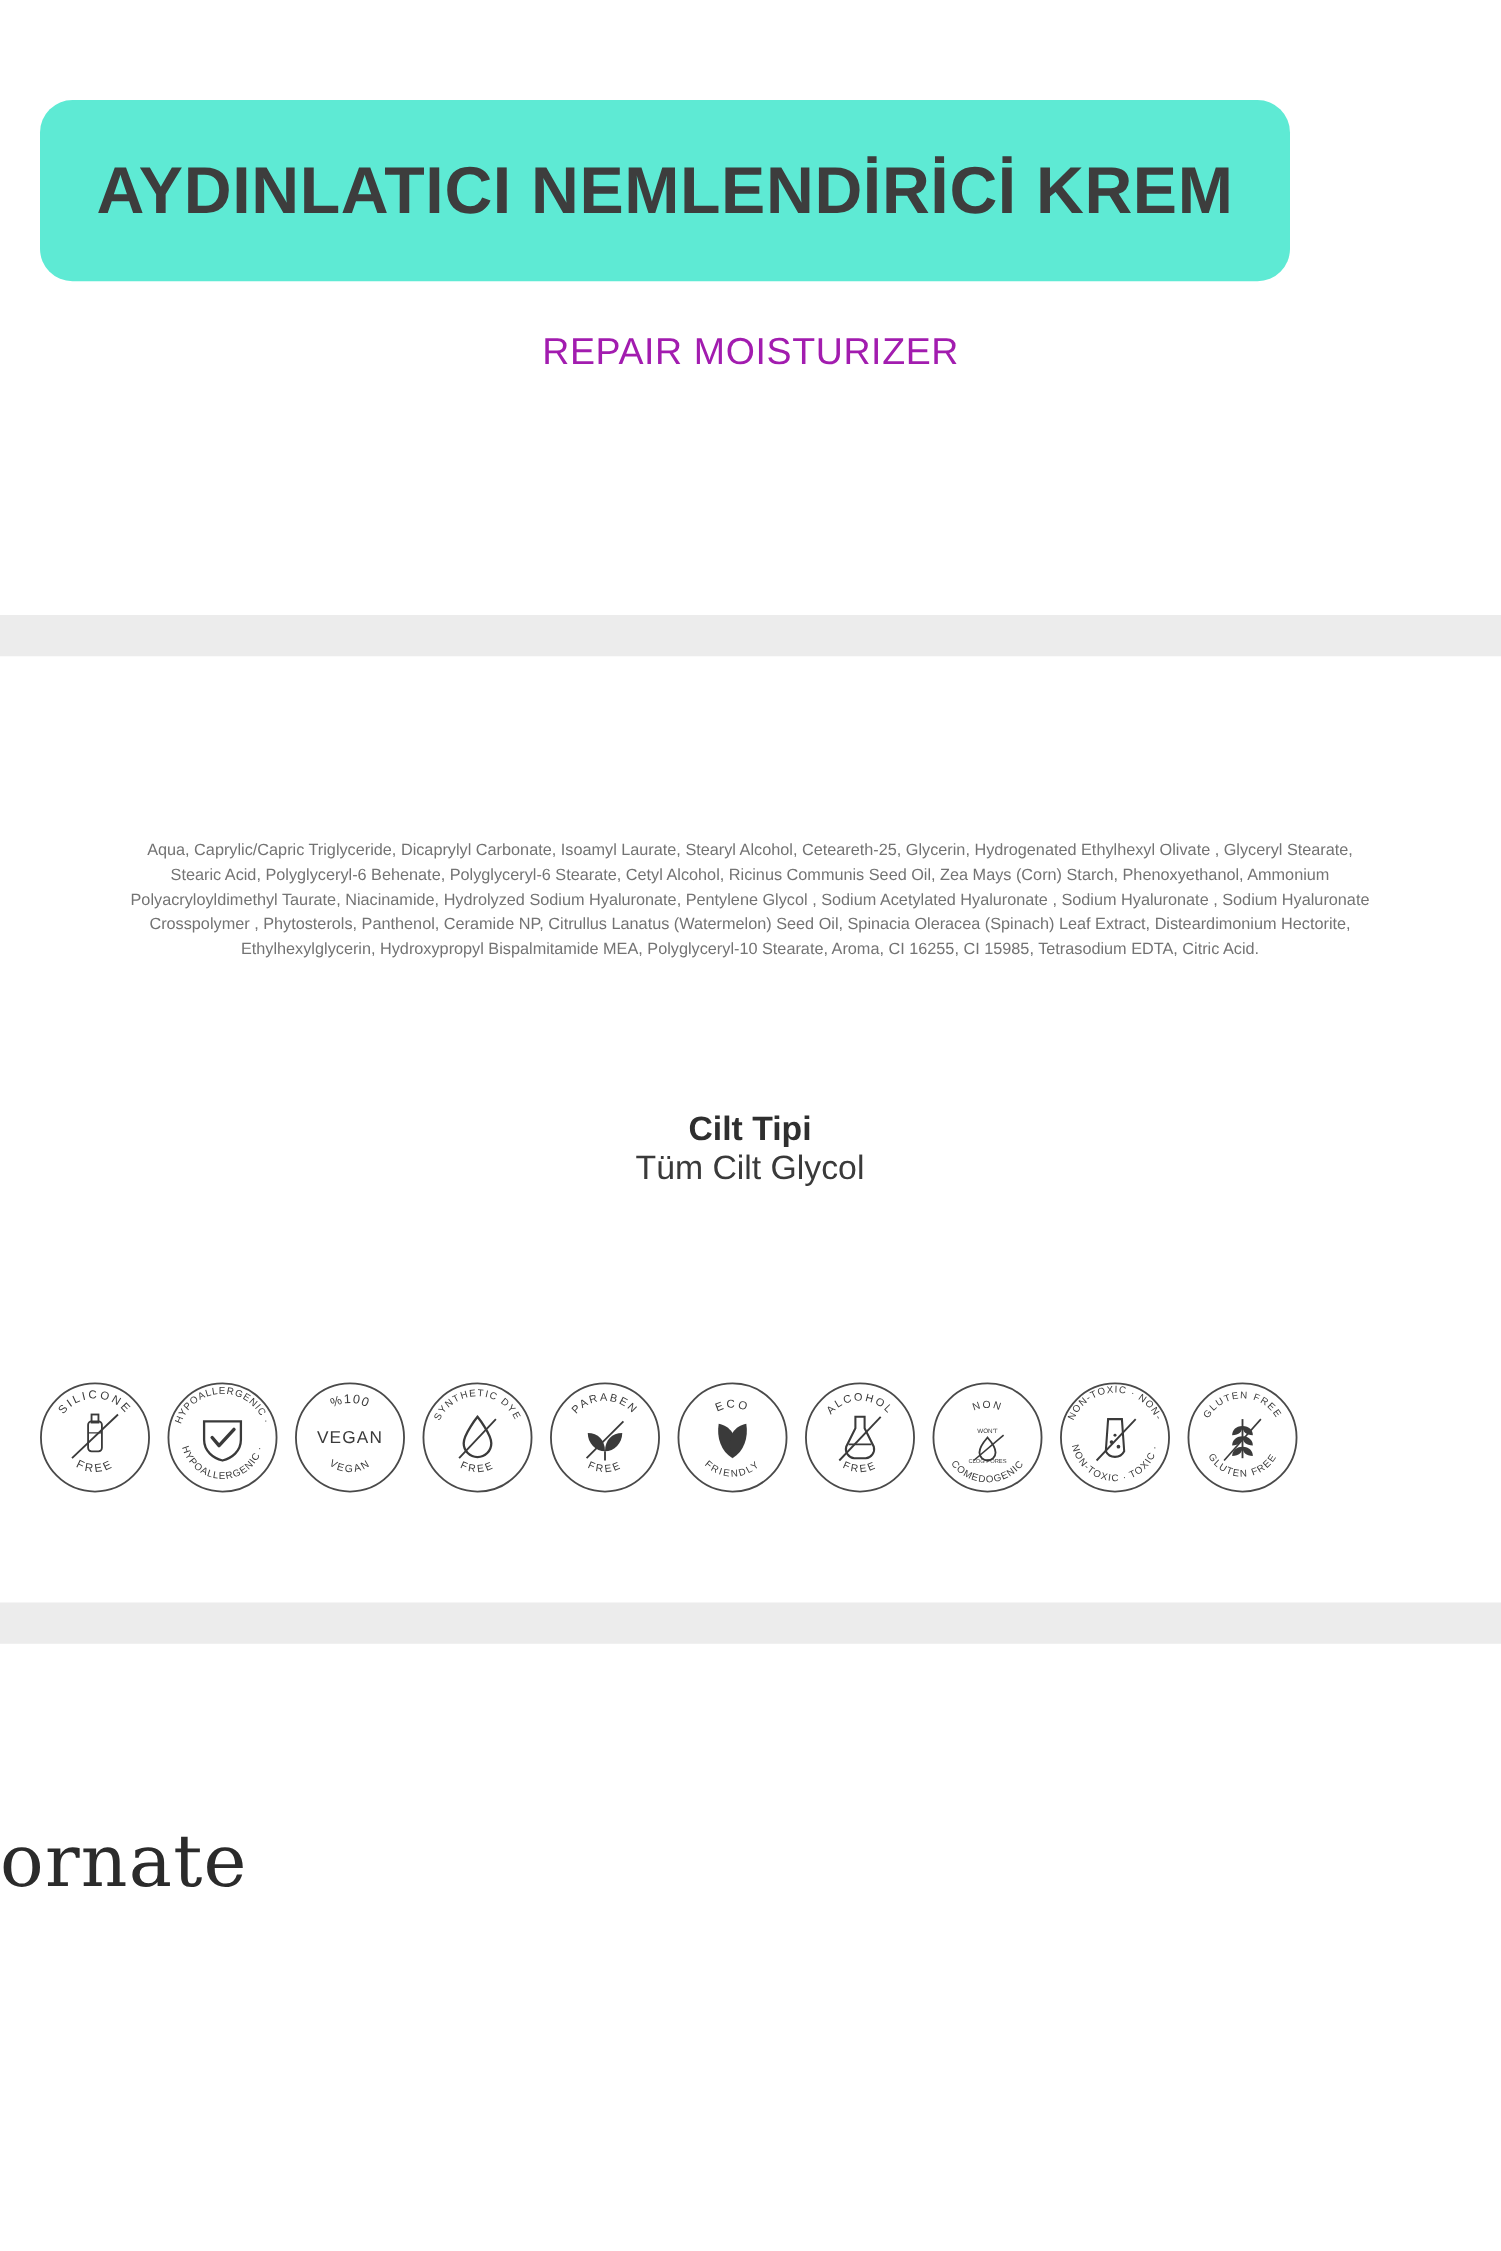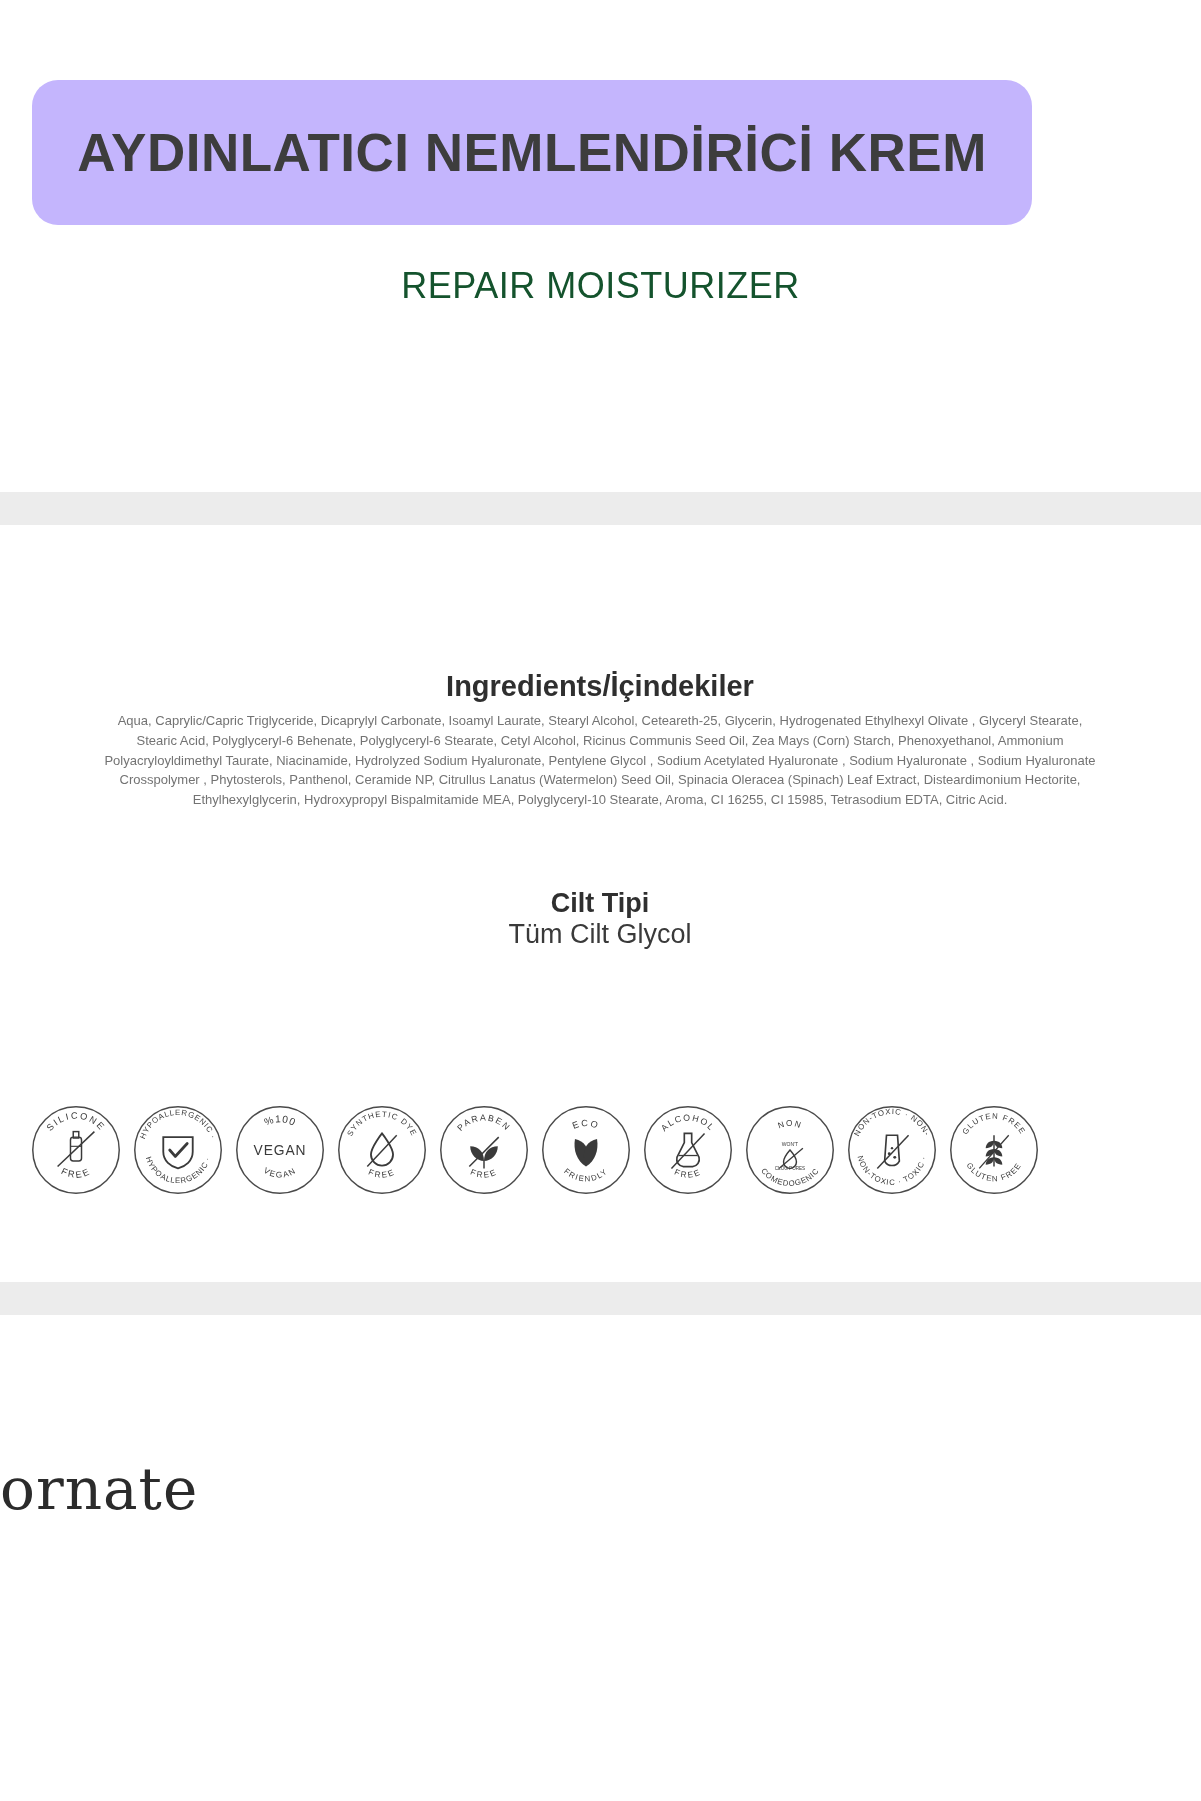--- a/index.html
+++ b/index.html
@@ -16,43 +16,43 @@
     overflow: hidden;
   }
 
   
   .title-banner {
     position: absolute;
     left: 32px;
     top: 80px;
     width: 1000px;
     height: 145px;
-    background: #c4b5fd;
+    background: #5eead4;
     border-radius: 26px;
     display: flex;
     align-items: center;
     justify-content: center;
   }
   .title-text {
     font-size: 53px;
     font-weight: bold;
     letter-spacing: 0.5px;
     color: #3d3d3d;
     white-space: nowrap;
   }
 
   
   .subtitle {
     position: absolute;
     left: 0;
     top: 265px;
     width: 1201px;
     text-align: center;
-    font-size: 36px;
-    color: #14532d;
+    font-size: 30px;
+    color: #a21caf;
     letter-spacing: 0.5px;
   }
 
   
   .band {
     position: absolute;
     left: 0;
     width: 1201px;
     background: #ececec;
   }
@@ -134,21 +134,20 @@
 <div class="title-banner">
   <div class="title-text">AYDINLATICI NEMLENDİRİCİ KREM</div>
 </div>
 
 <div class="subtitle">REPAIR MOISTURIZER</div>
 
 <div class="band band-top"></div>
 <div class="band band-bottom"></div>
 
 <div class="ingredients-block">
-  <div class="ingredients-heading">Ingredients/İçindekiler</div>
   <div class="ingredients-body">Aqua, Caprylic/Capric Triglyceride, Dicaprylyl Carbonate, Isoamyl Laurate, Stearyl Alcohol, Ceteareth-25, Glycerin, Hydrogenated Ethylhexyl Olivate , Glyceryl Stearate, Stearic Acid, Polyglyceryl-6 Behenate, Polyglyceryl-6 Stearate, Cetyl Alcohol, Ricinus Communis Seed Oil, Zea Mays (Corn) Starch, Phenoxyethanol, Ammonium Polyacryloyldimethyl Taurate, Niacinamide, Hydrolyzed Sodium Hyaluronate, Pentylene Glycol , Sodium Acetylated Hyaluronate , Sodium Hyaluronate , Sodium Hyaluronate Crosspolymer , Phytosterols, Panthenol, Ceramide NP, Citrullus Lanatus (Watermelon) Seed Oil, Spinacia Oleracea (Spinach) Leaf Extract, Disteardimonium Hectorite, Ethylhexylglycerin, Hydroxypropyl Bispalmitamide MEA, Polyglyceryl-10 Stearate, Aroma, CI 16255, CI 15985, Tetrasodium EDTA, Citric Acid.</div>
 </div>
 
 <div class="skin-block">
   <div class="skin-heading">Cilt Tipi</div>
   <div class="skin-value">Tüm Cilt Glycol</div>
 </div>
 
 <div class="badges">
 

